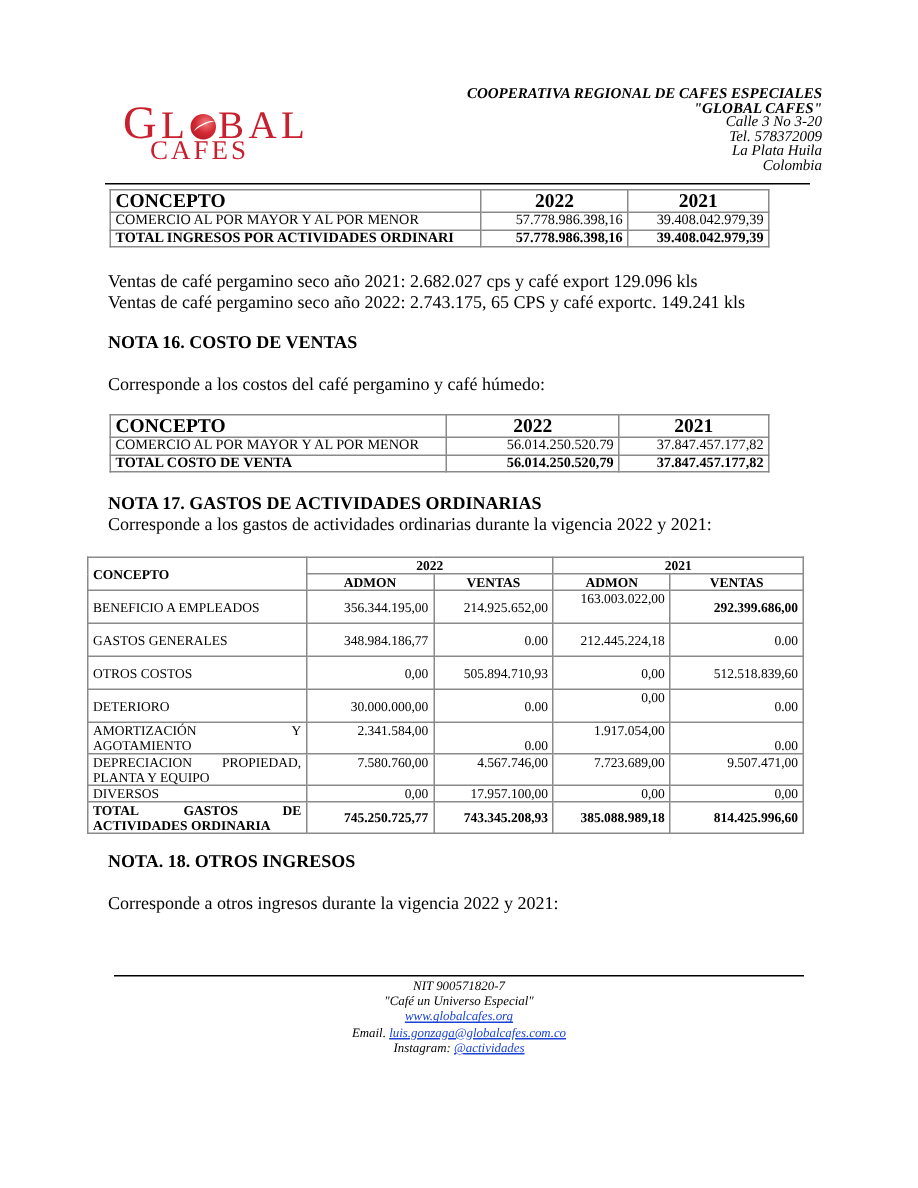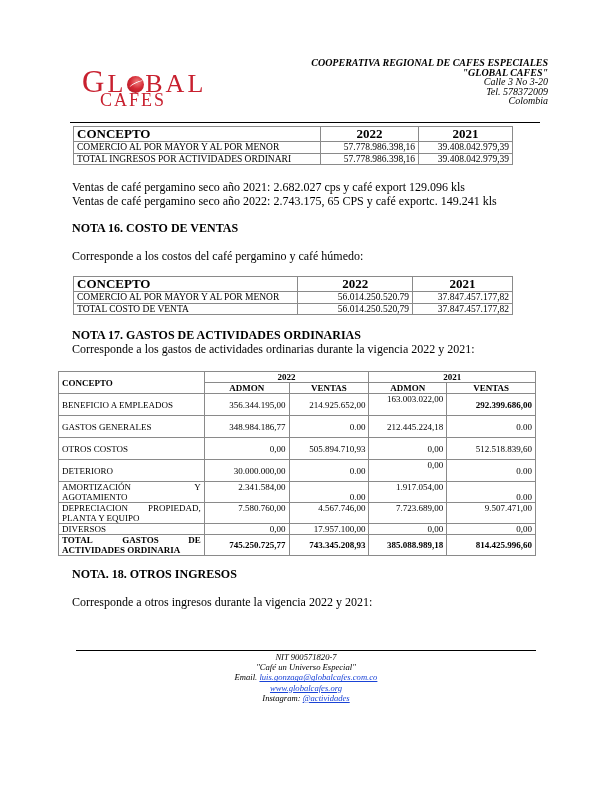--- a/index.html
+++ b/index.html
@@ -20,21 +20,21 @@
   #org { right:64px; top:58px; text-align:right; font-style:italic; font-size:10px; line-height:9.6px; }
   #org .name { font-weight:bold; }
 
   .hr { position:absolute; left:70px; width:470px; border-top:1.3px solid #000; }
 
   
   table { border-collapse:collapse; }
   .t1 { position:absolute; left:73px; top:126px; width:440px; }
   .t1 td { border:1px solid #8a8a8a; padding:0 3px; font-size:9.5px; line-height:10.5px; }
   .t1 .hd td { font-size:13px; font-weight:bold; line-height:14px; }
-  .t1 .bold td { font-weight:normal; }
+  .t1 .bold td { font-weight:bold; }
   .c { text-align:center; } .r { text-align:right; }
 
   .para { position:absolute; left:72px; font-size:12px; line-height:14px; white-space:nowrap; }
   .heading { font-weight:bold; }
 
   .t3 { position:absolute; left:58px; top:371px; width:478px; }
   .t3 td { border:1px solid #8a8a8a; font-size:9px; line-height:10px; padding:0 3px; }
   .t3 .hdr td { font-weight:bold; }
   .t3 .row td.val { text-align:right; vertical-align:bottom; }
   .t3 .row td.valtop { text-align:right; vertical-align:top; }
@@ -51,20 +51,21 @@
     <span class="big">G</span><span>L</span><span class="logo-globe"></span><span>BAL</span>
   </div>
   <div class="logo-cafes">CAFES</div>
 </div>
 
 <div id="org" class="abs">
   <div class="name">COOPERATIVA REGIONAL DE CAFES ESPECIALES</div>
   <div class="name">"GLOBAL CAFES"</div>
   <div>Calle  3 No 3-20</div>
   <div>Tel.  578372009</div>
+  <div>La Plata Huila</div>
   <div>Colombia</div>
 </div>
 
 <div class="hr" style="top:122px;"></div>
 
 <table class="t1">
   <colgroup>
       <col style="width:248px">
       <col style="width:98px">
       <col style="width:94px">
@@ -221,16 +222,16 @@
   </table>
 
 <div class="para heading" style="top:567px;">NOTA. 18. OTROS INGRESOS</div>
 <div class="para" style="top:595px;">Corresponde a otros ingresos durante la vigencia 2022 y 2021:</div>
 
 <div class="hr" style="top:650px; left:76px; width:460px;"></div>
 
 <div id="footer" class="abs" style="top:652px;">
   <div>NIT 900571820-7</div>
   <div>"Café un Universo Especial"</div>
+  <div><a>www.globalcafes.org</a></div>
   <div><span>Email.</span> <a>luis.gonzaga@globalcafes.com.co</a></div>
-  <div><a>www.globalcafes.org</a></div>
   <div><span>Instagram:</span> <a>@actividades</a></div>
 </div>
 
 </body></html>

